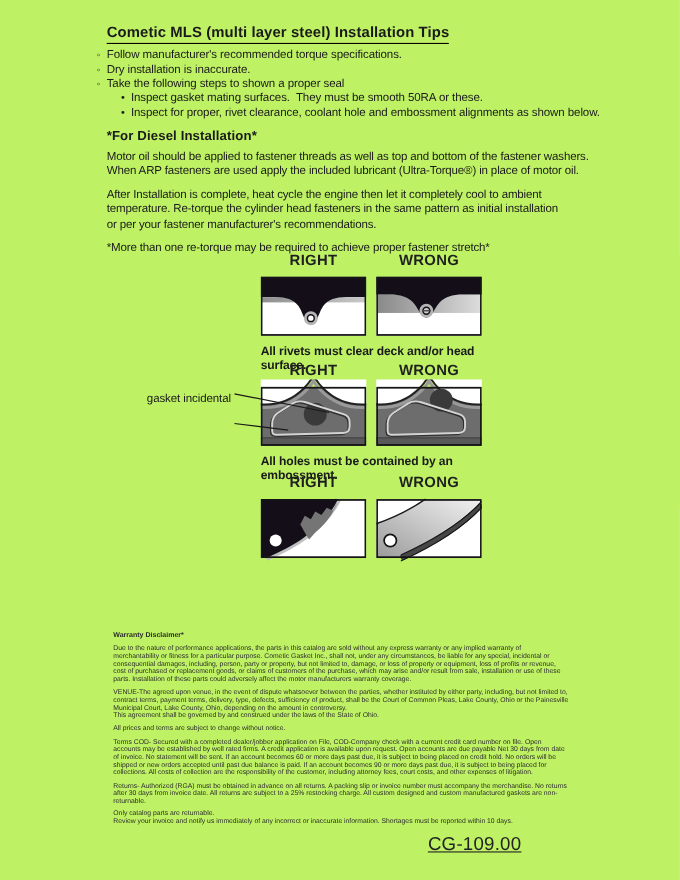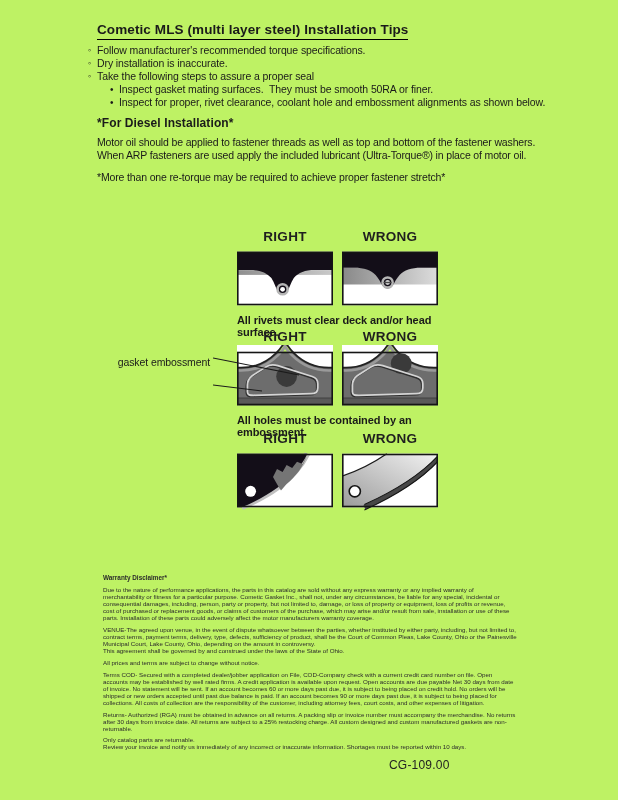--- a/index.html
+++ b/index.html
@@ -29,41 +29,44 @@
   .figpanels{display:flex;gap:9px;}
   .figpanels svg{display:block;width:120px;height:67px;}
   .figcaption{margin-top:3px;font-size:11px;font-weight:bold;letter-spacing:-.1px;line-height:11.5px;white-space:pre-line;}
   .annots{position:absolute;left:100px;top:347px;width:110px;text-align:right;font-size:10.5px;line-height:11px;letter-spacing:-.1px;}
   .annots .a2{margin-top:10px;}
   .annots div{white-space:pre-line;}
   .pointerlines{position:absolute;left:213px;top:352px;width:100px;height:50px;}
   .legal{position:absolute;left:103px;top:574px;width:414px;color:#2b2b2b;}
   .legal p{margin:0 0 4.5px 0;font-size:6.2px;line-height:7.1px;letter-spacing:0;white-space:pre-line;}
   .legal p.lg-h{font-weight:bold;font-size:6.4px;margin-bottom:5px;}
-  .pageno{position:absolute;left:389px;top:758px;font-size:12px;color:#222;letter-spacing:.2px;}
+  .pageno{position:absolute;left:389px;top:758px;font-size:17px;color:#222;letter-spacing:.2px;text-decoration:underline;}
 </style>
 </head>
 <body>
 
 <div class="page">
 
   <h1 class="title">Cometic MLS (multi layer steel) Installation Tips</h1>
 
   <ul class="tips">
     <li class="l1"><span class="m">◦</span><span>Follow manufacturer's recommended torque specifications.</span></li>
     <li class="l1"><span class="m">◦</span><span>Dry installation is inaccurate.</span></li>
-    <li class="l1"><span class="m">◦</span><span>Take the following steps to assure a proper seal</span></li>
-    <li class="l2"><span class="m">•</span><span>Inspect gasket mating surfaces.  They must be smooth 50RA or finer.</span></li>
+    <li class="l1"><span class="m">◦</span><span>Take the following steps to shown a proper seal</span></li>
+    <li class="l2"><span class="m">•</span><span>Inspect gasket mating surfaces.  They must be smooth 50RA or these.</span></li>
     <li class="l2"><span class="m">•</span><span>Inspect for proper, rivet clearance, coolant hole and embossment alignments as shown below.</span></li>
   </ul>
 
   <div class="diesel">
     <h2>*For Diesel Installation*</h2>
     <p>Motor oil should be applied to fastener threads as well as top and bottom of the fastener washers.
 When ARP fasteners are used apply the included lubricant (Ultra-Torque®) in place of motor oil.</p>
+    <p>After Installation is complete, heat cycle the engine then let it completely cool to ambient
+temperature. Re-torque the cylinder head fasteners in the same pattern as initial installation
+or per your fastener manufacturer's recommendations.</p>
     <p class="note">*More than one re-torque may be required to achieve proper fastener stretch*</p>
   </div>
 
   <section class="figrow row1">
     <div class="figlabels">
       <span>RIGHT</span>
       <span>WRONG</span>
     </div>
     <div class="figpanels">
       <svg viewBox="0 0 120 67">
@@ -129,21 +132,21 @@
         <circle cx="74" cy="15" r="13" fill="#3a3a3a"></circle>
         <path transform="translate(-1.3,1.3)" fill="none" stroke="#2f2f2f" stroke-width="2.2" d="M13,50 L13,42 C13,37 15,33 19,30 L36,19 C40,16.5 46,16 51,17.5 L94,31 C99,32.5 101,36 101,40 L101,45 C101,50 98,52.5 93,52.5 L21,54.5 C16,54.5 13,54.5 13,50 Z"></path>
         <path fill="none" stroke="#d4d4d4" stroke-width="2.2" d="M13,50 L13,42 C13,37 15,33 19,30 L36,19 C40,16.5 46,16 51,17.5 L94,31 C99,32.5 101,36 101,40 L101,45 C101,50 98,52.5 93,52.5 L21,54.5 C16,54.5 13,54.5 13,50 Z"></path>
         <rect x="1" y="1" width="118" height="65" fill="none" stroke="#151515" stroke-width="2"></rect>
       </svg>
     </div>
     <div class="figcaption">All holes must be contained by an embossment.</div>
   </section>
 
   <div class="annots">
-    <div class="a2">gasket embossment</div>
+    <div class="a2">gasket incidental</div>
   </div>
   <svg class="pointerlines" viewBox="0 0 100 50">
     <line x1="0" y1="6" x2="86" y2="23" stroke="#1a1a1a" stroke-width="1.1"></line>
     <line x1="0" y1="33" x2="49" y2="39" stroke="#1a1a1a" stroke-width="1.1"></line>
   </svg>
 
   <section class="figrow row3">
     <div class="figlabels">
       <span>RIGHT</span>
       <span>WRONG</span>

